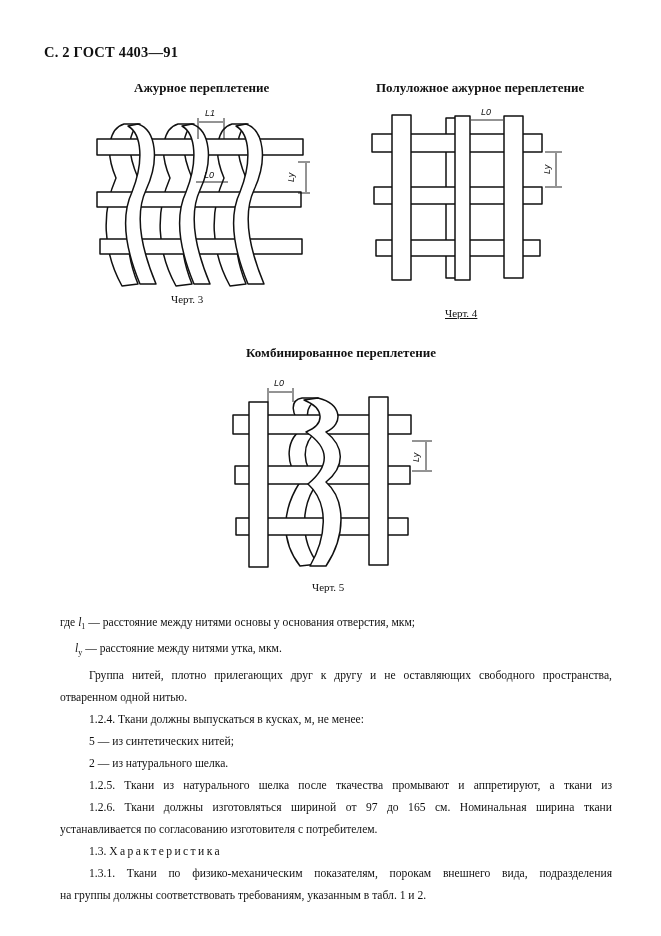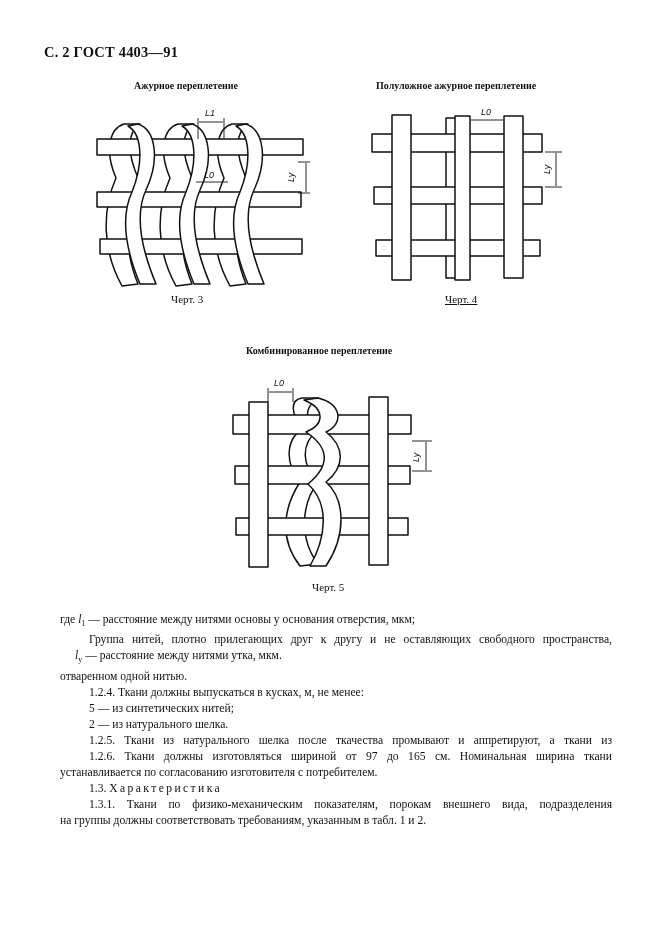--- a/index.html
+++ b/index.html
@@ -1,26 +1,26 @@
 <!DOCTYPE html>
 <html><head>
 <meta charset="utf-8">
 <style>
   html, body { margin: 0; padding: 0; background: #ffffff; }
   body { width: 661px; height: 936px; position: relative; overflow: hidden;
          font-family: "Liberation Serif", "DejaVu Serif", serif; color: #111; }
   .abs { position: absolute; }
   .header { left: 44px; top: 44px; font-size: 14.5px; font-weight: bold; letter-spacing: 0.2px; }
-  .fig-title { font-size: 10px; font-weight: bold; white-space: nowrap; }
+  .fig-title { font-size: 13px; font-weight: bold; white-space: nowrap; }
   .caption { font-size: 11px; white-space: nowrap; }
   svg.fig { position: absolute; overflow: visible; }
   svg.fig .th { fill: #fff; stroke: #111; stroke-width: 1.5; stroke-linejoin: round; }
   svg.fig .dim { stroke: #111; stroke-width: 0.9; fill: none; }
   svg.fig .lbl { font-family: "Liberation Sans", sans-serif; font-style: italic; font-size: 9px; fill: #111; }
-  .text { left: 60px; top: 612px; width: 552px; font-size: 11.6px; line-height: 16px; }
+  .text { left: 60px; top: 612px; width: 552px; font-size: 11.6px; line-height: 22px; }
   .line { white-space: nowrap; }
   .ind1 { padding-left: 15px; }
   .ind2 { padding-left: 29px; }
   .just { text-align: justify; text-align-last: justify; white-space: normal; }
   .spaced { letter-spacing: 2.4px; text-align: right; }
   i.var { font-style: italic; }
 </style>
 </head>
 <body>
 
@@ -63,21 +63,21 @@
   <rect class="th" x="392" y="115" width="19" height="165"></rect>
   <rect class="th" x="455" y="116" width="15" height="164"></rect>
   <rect class="th" x="504" y="116" width="19" height="162"></rect>
   <line class="dim" x1="471" y1="120" x2="503" y2="120"></line>
   <text class="lbl" x="481" y="115">L0</text>
   <line class="dim" x1="545" y1="152" x2="562" y2="152"></line>
   <line class="dim" x1="545" y1="187" x2="562" y2="187"></line>
   <line class="dim" x1="556" y1="153" x2="556" y2="186"></line>
   <text class="lbl" x="544" y="172" transform="rotate(-90 548 170)">Ly</text>
 </svg>
-<div class="abs caption" style="left:445px; top:293px;text-decoration:underline;">Черт. 4</div>
+<div class="abs caption" style="left:445px; top:307px;text-decoration:underline;">Черт. 4</div>
 
 <div class="abs fig-title" style="left:246px; top:345px;text-align:right;">Комбинированное переплетение</div>
 <svg class="fig" style="left:225px; top:370px;" width="220" height="200" viewBox="225 370 220 200">
   <path class="th" d="M300 566 C280 540,282 510,300 482 C284 462,286 438,304 428 C290 414,290 400,302 398 L318 398 C304 408,304 420,318 430 C300 444,302 466,318 482 C300 506,300 540,318 564 Z"></path>
   <rect class="th" x="233" y="415" width="178" height="19"></rect>
   <rect class="th" x="235" y="466" width="175" height="18"></rect>
   <rect class="th" x="236" y="518" width="172" height="17"></rect>
   <rect class="th" x="249" y="402" width="19" height="165"></rect>
   <rect class="th" x="369" y="397" width="19" height="168"></rect>
   <path class="th" d="M318 398 C342 404,344 424,326 432 C344 446,346 466,326 482 C346 500,346 536,326 566 L310 566 C326 538,330 504,308 484 C330 466,330 448,306 432 C326 424,324 408,304 400 Z"></path>
@@ -87,22 +87,22 @@
   <text class="lbl" x="274" y="386">L0</text>
   <line class="dim" x1="412" y1="441" x2="432" y2="441"></line>
   <line class="dim" x1="412" y1="471" x2="432" y2="471"></line>
   <line class="dim" x1="426" y1="442" x2="426" y2="470"></line>
   <text class="lbl" x="413" y="460" transform="rotate(-90 417 458)">Ly</text>
 </svg>
 <div class="abs caption" style="left:312px; top:581px;">Черт. 5</div>
 
 <div class="abs text">
   <div class="line"><span>где </span><i class="var">l</i><sub style="font-size:8px">1</sub><span> — расстояние между нитями основы у основания отверстия, мкм;</span></div>
+  <div class="line ind1"><i class="var">l</i><sub style="font-size:8px">у</sub><span> — расстояние между нитями утка, мкм.</span></div>
   <div class="line ind2 just">Группа нитей, плотно прилегающих друг к другу и не оставляющих свободного пространства,</div>
-  <div class="line ind1"><i class="var">l</i><sub style="font-size:8px">у</sub><span> — расстояние между нитями утка, мкм.</span></div>
   <div class="line">отваренном одной нитью.</div>
   <div class="line ind2">1.2.4. Ткани должны выпускаться в кусках, м, не менее:</div>
   <div class="line ind2">5 — из синтетических нитей;</div>
   <div class="line ind2">2 — из натурального шелка.</div>
   <div class="line ind2 just">1.2.5. Ткани из натурального шелка после ткачества промывают и аппретируют, а ткани из</div>
   <div class="line ind2 just">1.2.6. Ткани должны изготовляться шириной от 97 до 165 см. Номинальная ширина ткани</div>
   <div class="line">устанавливается по согласованию изготовителя с потребителем.</div>
   <div class="line ind2"><span>1.3. </span><span class="spaced">Характеристика</span></div>
   <div class="line ind2 just">1.3.1. Ткани по физико-механическим показателям, порокам внешнего вида, подразделения</div>
   <div class="line">на группы должны соответствовать требованиям, указанным в табл. 1 и 2.</div>

